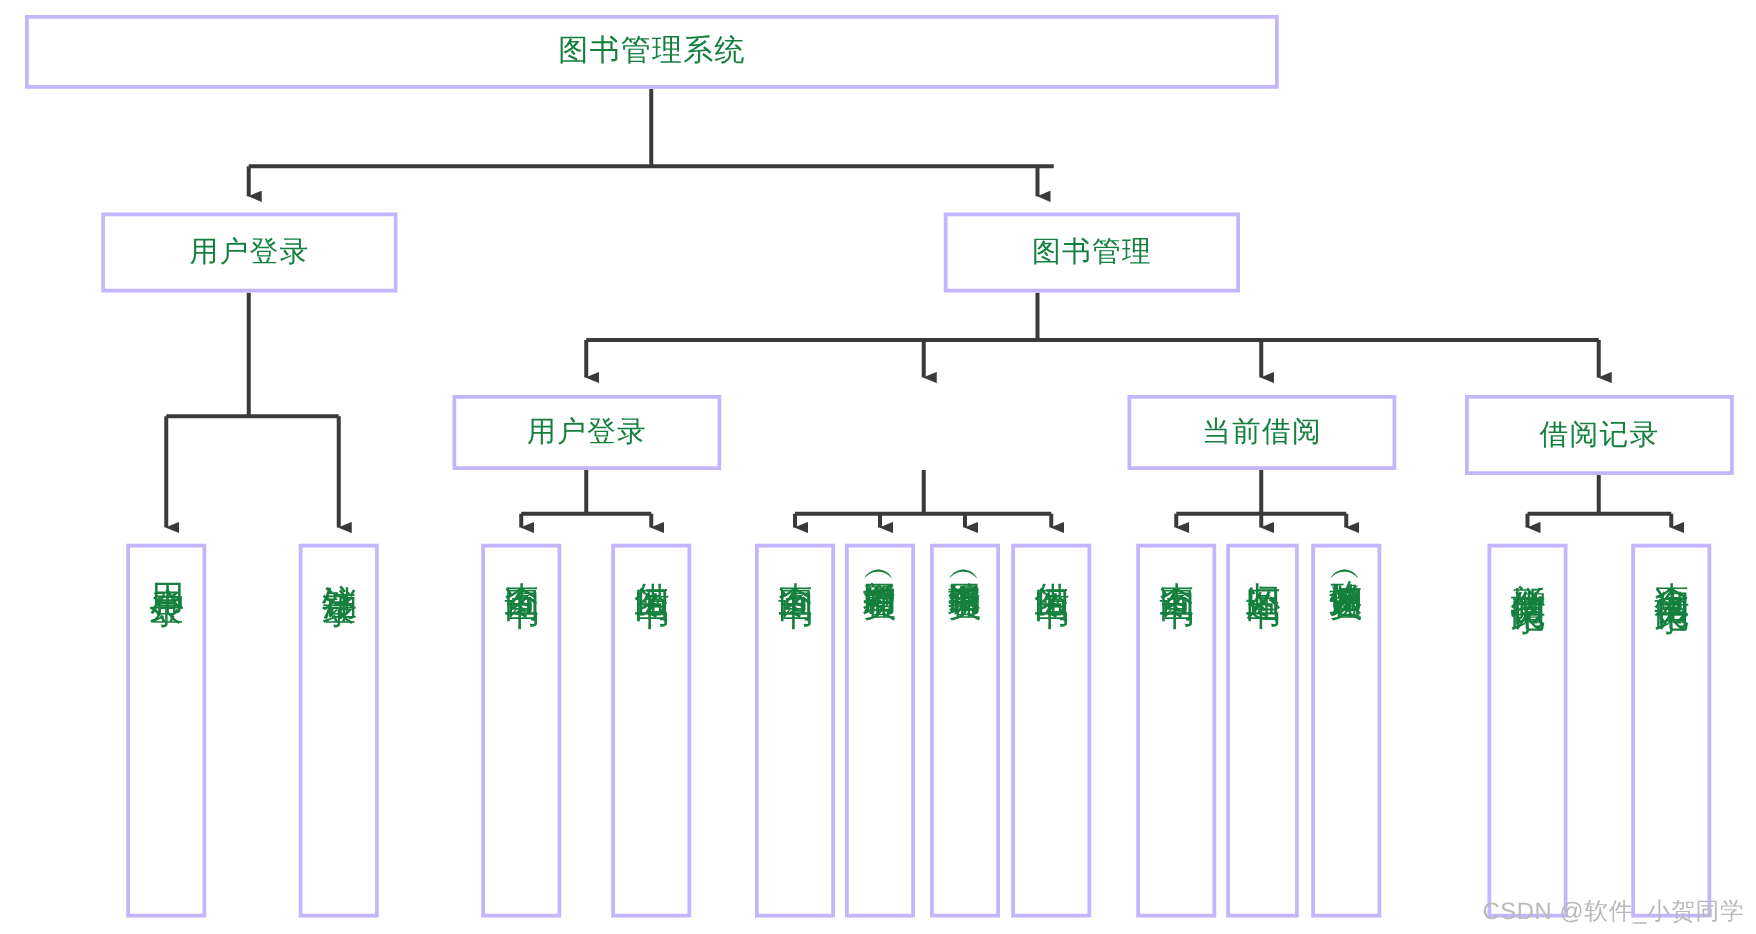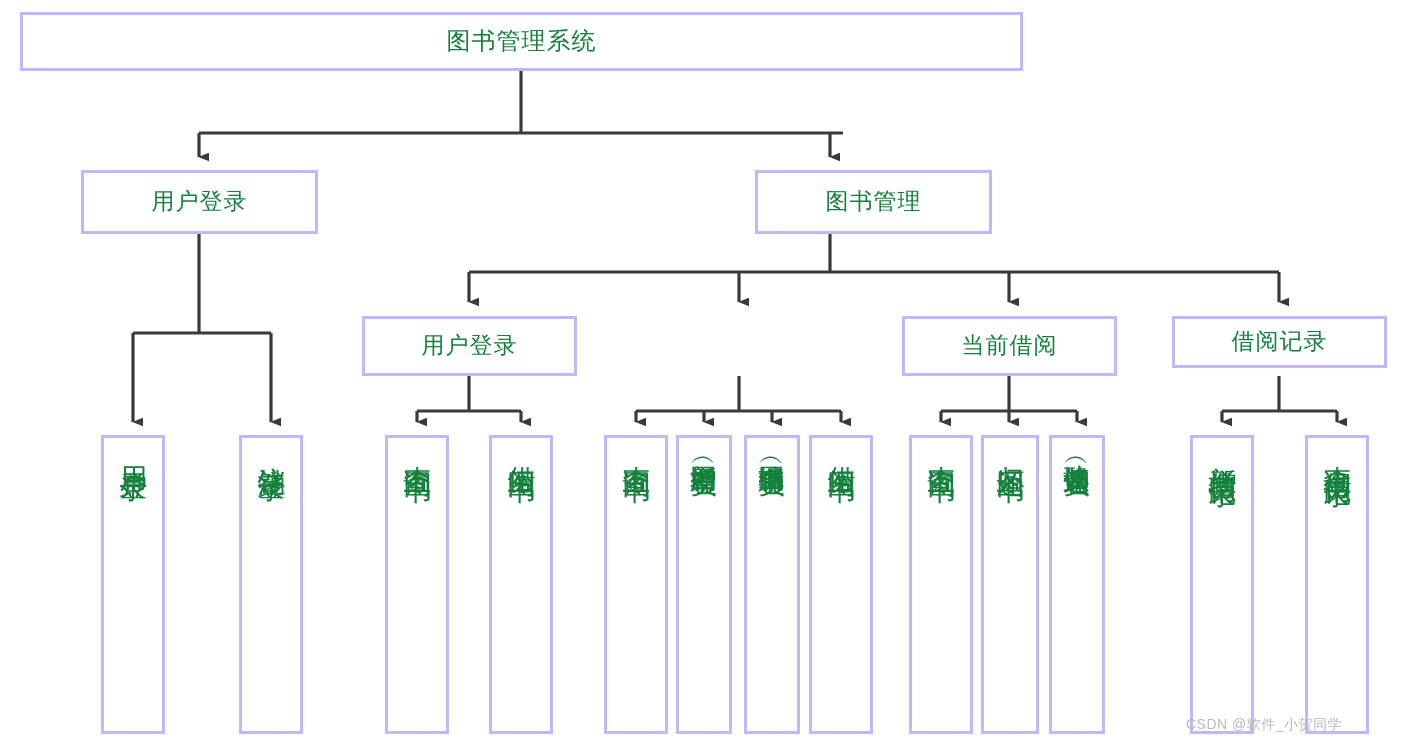--- a/index.html
+++ b/index.html
@@ -63,21 +63,21 @@
     letter-spacing: 3px;
   }
   .node.v.narrow .lbl {
     font-size: 26px;
     letter-spacing: 1px;
   }
   .watermark {
     position: absolute;
     left: 1186px;
     top: 716px;
-    font-size: 14px;
+    font-size: 19px;
     color: #b9b9b9;
     white-space: nowrap;
     z-index: 5;
     letter-spacing: 0.5px;
   }
 </style>
 </head>
 <body>
 
 <div id="canvas">
@@ -142,21 +142,21 @@
   <div class="node h" style="left:711px; top:170px; width:237px; height:64px;margin-left:44px;">
     <span class="lbl">图书管理</span>
   </div>
 
   <div class="node h" style="left:362px; top:316px; width:215px; height:60px;">
     <span class="lbl">用户登录</span>
   </div>
   <div class="node h" style="left:902px; top:316px; width:215px; height:60px;">
     <span class="lbl">当前借阅</span>
   </div>
-  <div class="node h" style="left:1172px; top:316px; width:215px; height:52px;">
+  <div class="node h" style="left:1172px; top:316px; width:215px; height:64px;">
     <span class="lbl">借阅记录</span>
   </div>
 
   <div class="node v" style="left:101px; top:435px; width:64px; height:299px;">
     <span class="lbl">用户登录</span>
   </div>
   <div class="node v" style="left:239px; top:435px; width:64px; height:299px;">
     <span class="lbl">注销登录</span>
   </div>
 

